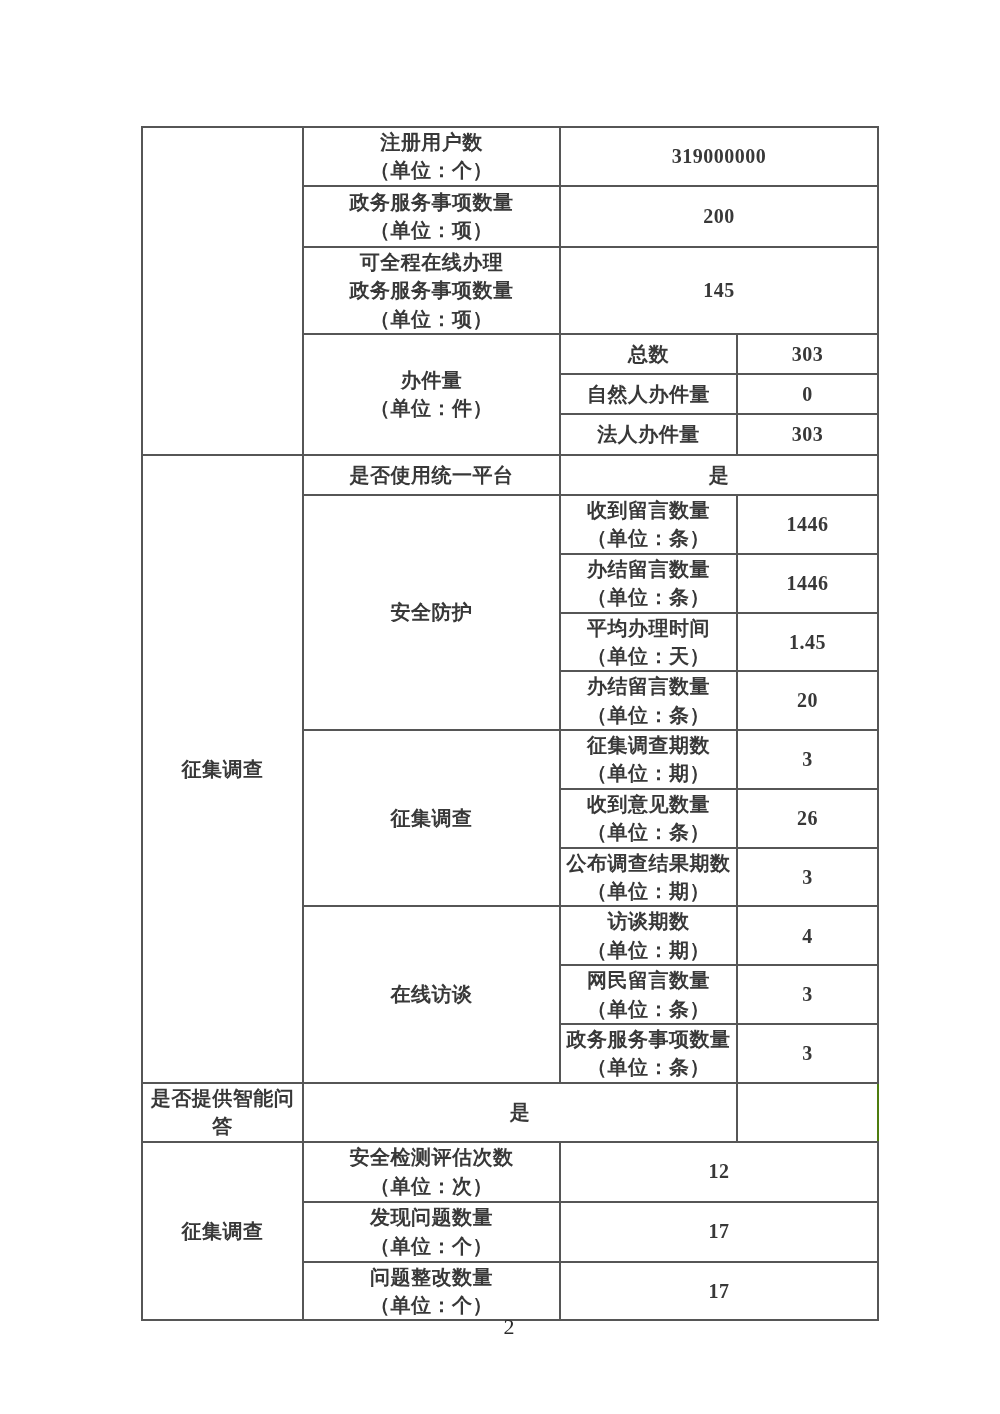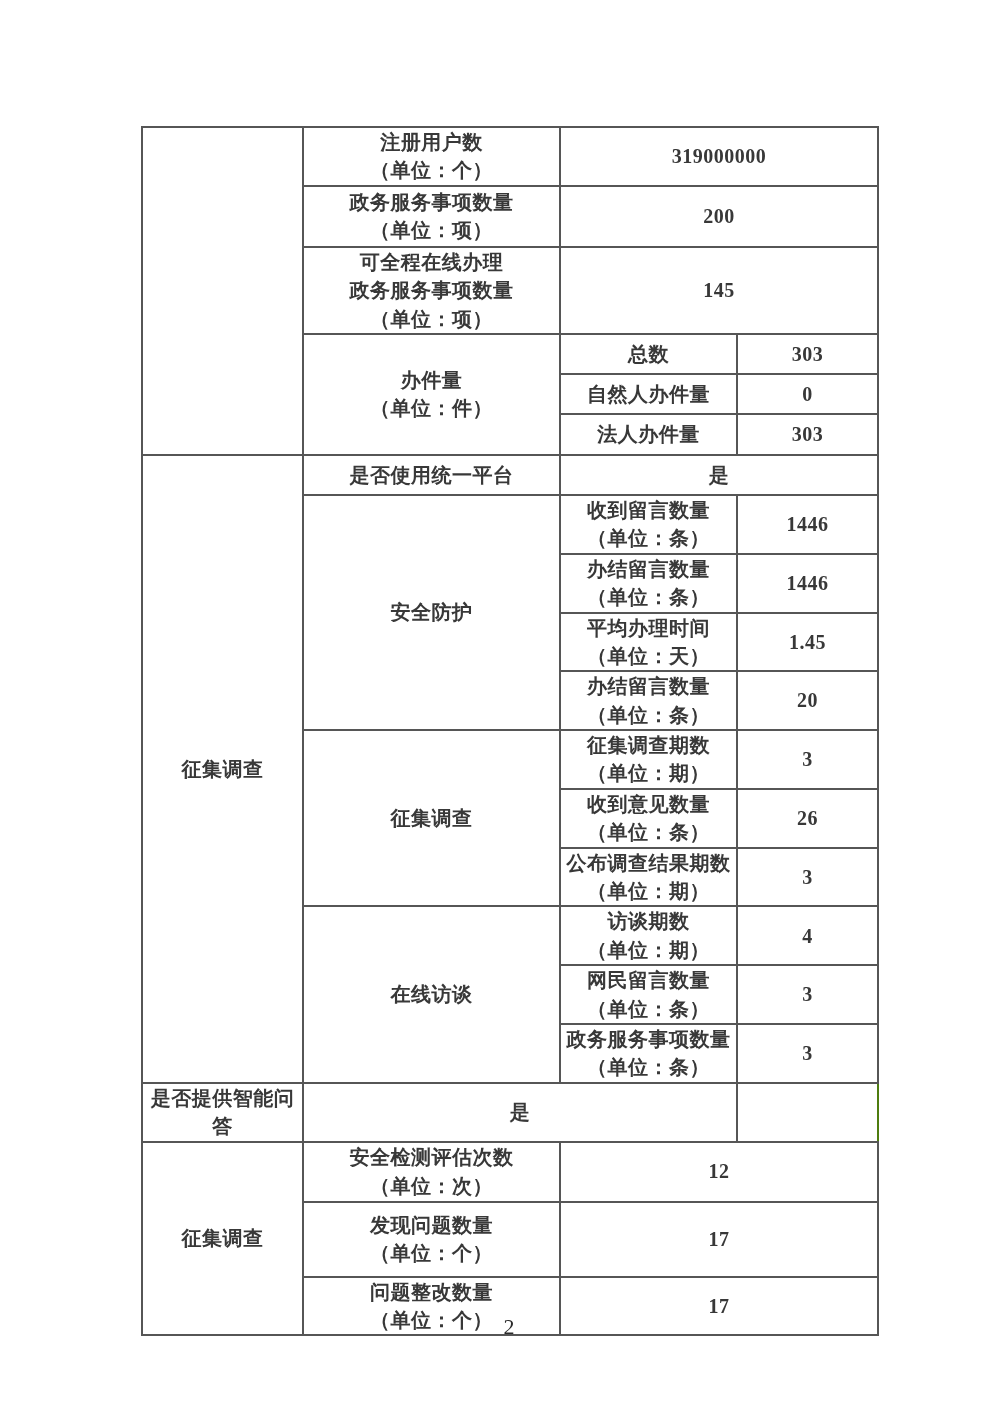--- a/index.html
+++ b/index.html
@@ -168,21 +168,21 @@
       <td>是否提供智能问答</td>
       <td colspan="2">是</td>
     </tr>
 
     <tr style="height:60px">
       <td class="cat" rowspan="3">征集调查</td>
       <td>安全检测评估次数
 （单位：次）</td>
       <td class="num" colspan="2">12</td>
     </tr>
-    <tr style="height:75px">
+    <tr style="height:60px">
       <td>发现问题数量
 （单位：个）</td>
       <td class="num" colspan="2">17</td>
     </tr>
     <tr style="height:48px">
       <td>问题整改数量
 （单位：个）</td>
       <td class="num" colspan="2">17</td>
     </tr>
   </tbody>

